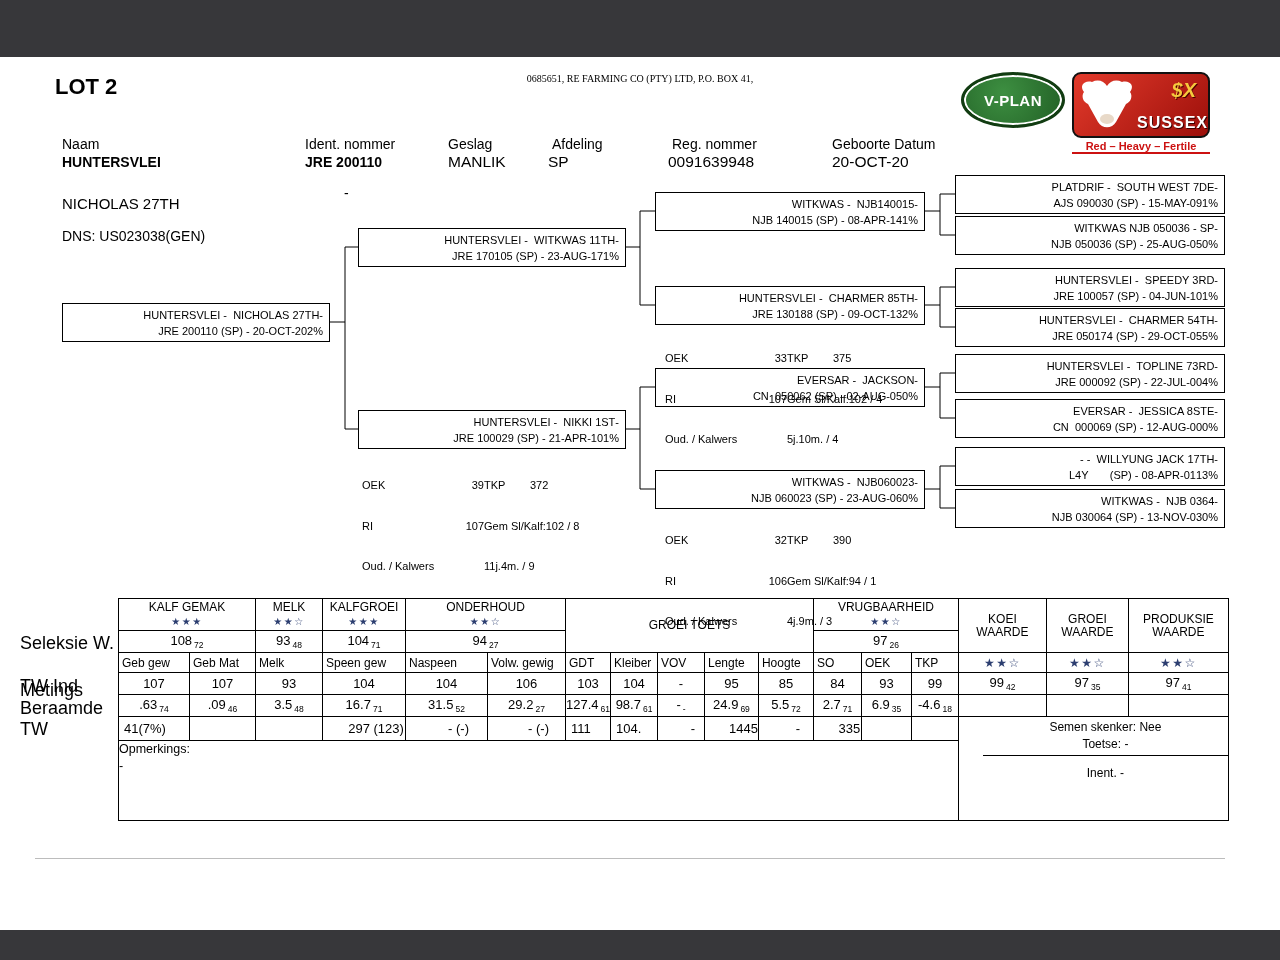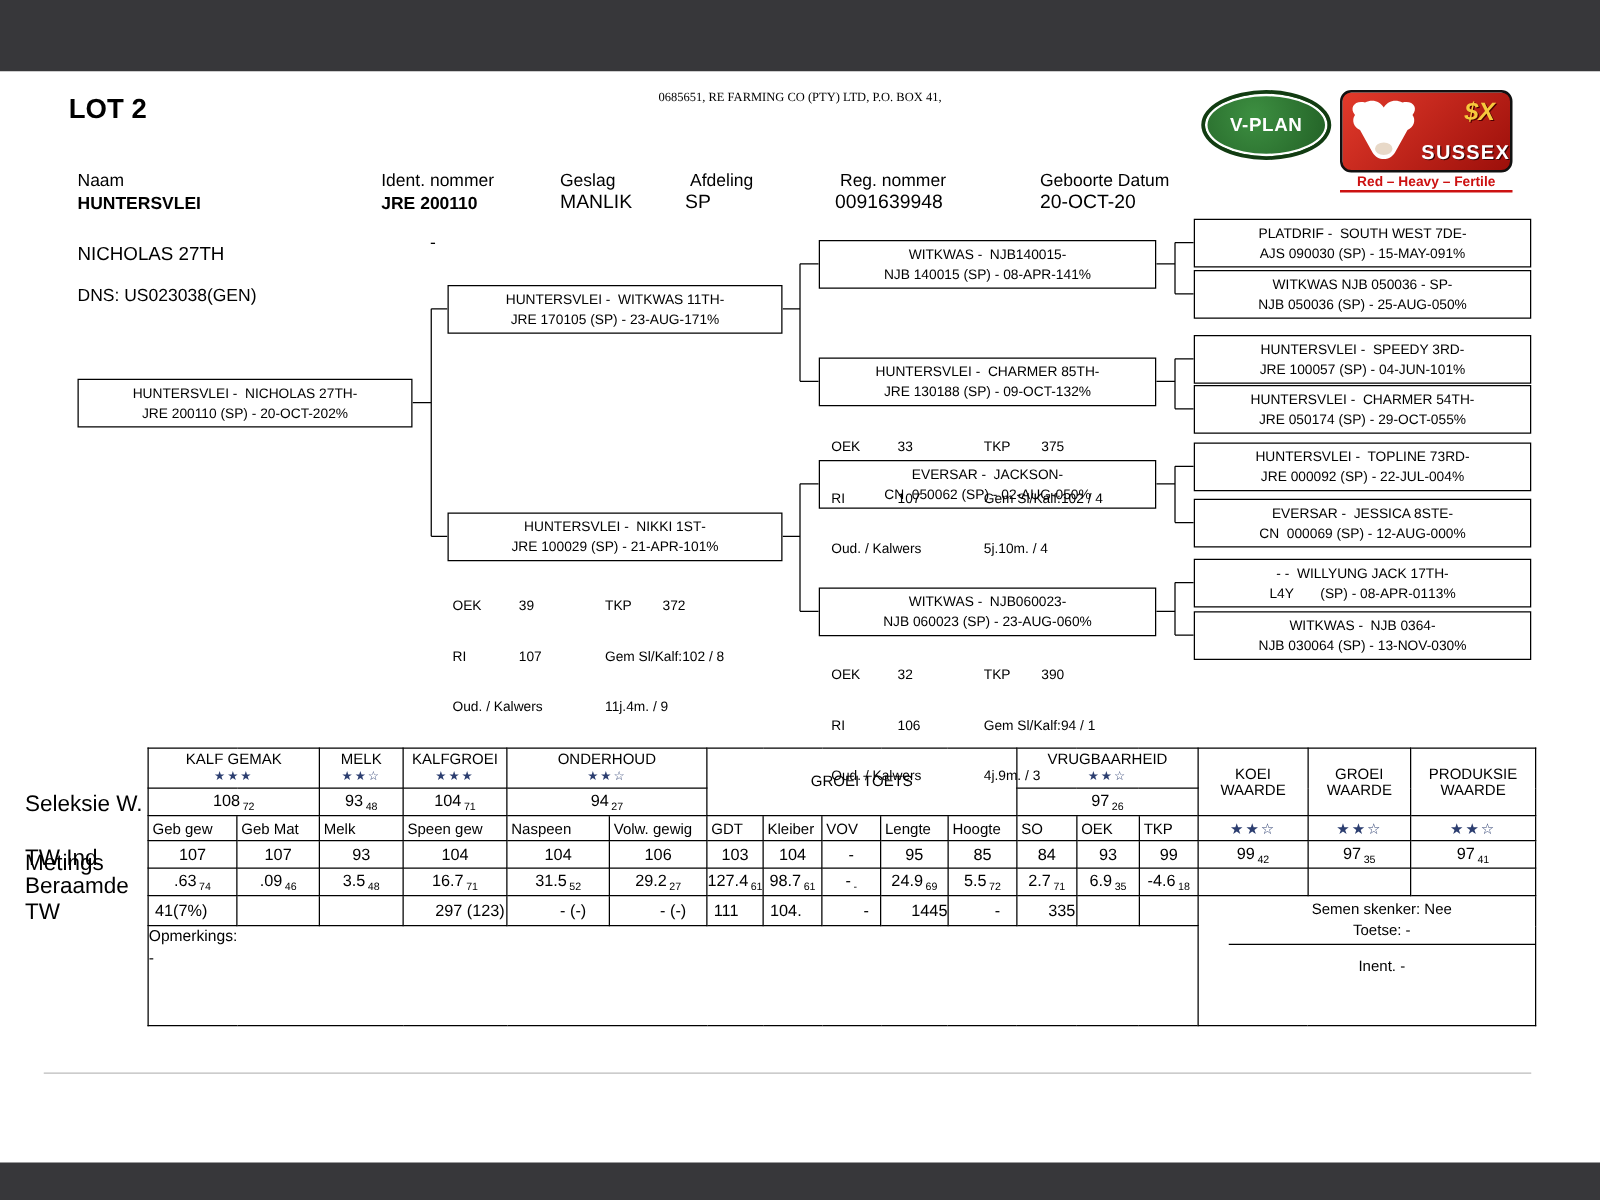--- a/index.html
+++ b/index.html
@@ -33,24 +33,24 @@
                font-style:italic; font-size:20px; text-shadow:1px 1px 0 #4c0000; }
   .sussex-word { position:absolute; right:0; bottom:4px; color:#fff; font-weight:bold;
                  font-size:16px; letter-spacing:1px; text-shadow:1px 1px 0 #3a0000; }
   .sussex-tag { width:138px; text-align:center; color:#cc1111; font-weight:bold; font-size:11px;
                 padding-top:2px; border-bottom:2px solid #cc1111; }
   .bullhead { position:absolute; left:4px; top:4px; }
 
   
   .pbox { position:absolute; height:39px; border:1px solid #000; background:#fff; padding:3px 6px 0 6px; font-size:11px; }
   .w268 { width:268px; } .w270 { width:270px; }
-  .pline { display:flex; justify-content:center; line-height:16px; white-space:pre; }
+  .pline { display:flex; justify-content:flex-end; line-height:16px; white-space:pre; }
   .statblock { position:absolute; font-size:11px; line-height:13.5px; white-space:pre; }
   .strow { display:flex; }
-  .sc1 { width:53px; } .sc2 { width:69px; } .sc3 { min-width:46px; } .sc12 { width:122px; }
+  .sc1 { width:53px; } .sc2 { width:69px;text-align:right; } .sc3 { min-width:46px; } .sc12 { width:122px; }
   .pedsvg { position:absolute; left:0; top:0; pointer-events:none; }
 
   
   .stats-table { position:absolute; left:118px; top:598px; border-collapse:collapse; table-layout:fixed; }
   .stats-table td { border:1px solid #000; padding:0; }
   .row-group td { height:32px; vertical-align:middle; text-align:center; font-size:12px; line-height:13px; }
   .stars { color:#2c3e70; font-size:10px; letter-spacing:1.5px; margin-top:1px; }
   .groei-toets { font-size:12px; text-align:center; vertical-align:middle; }
   .waarde-hd { font-size:11.5px; text-align:center; vertical-align:middle; line-height:14px; }
   .row-sel td { height:22px; text-align:center; font-size:13px; vertical-align:middle; }

